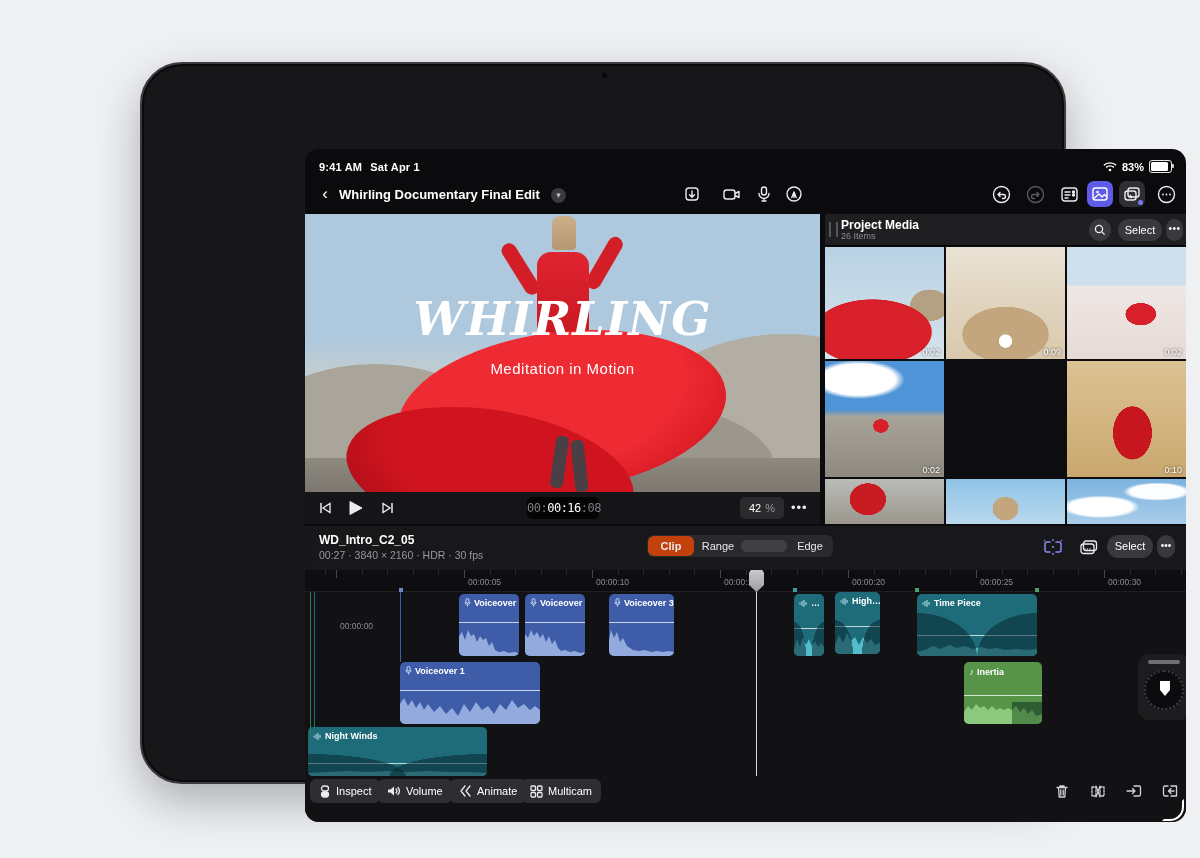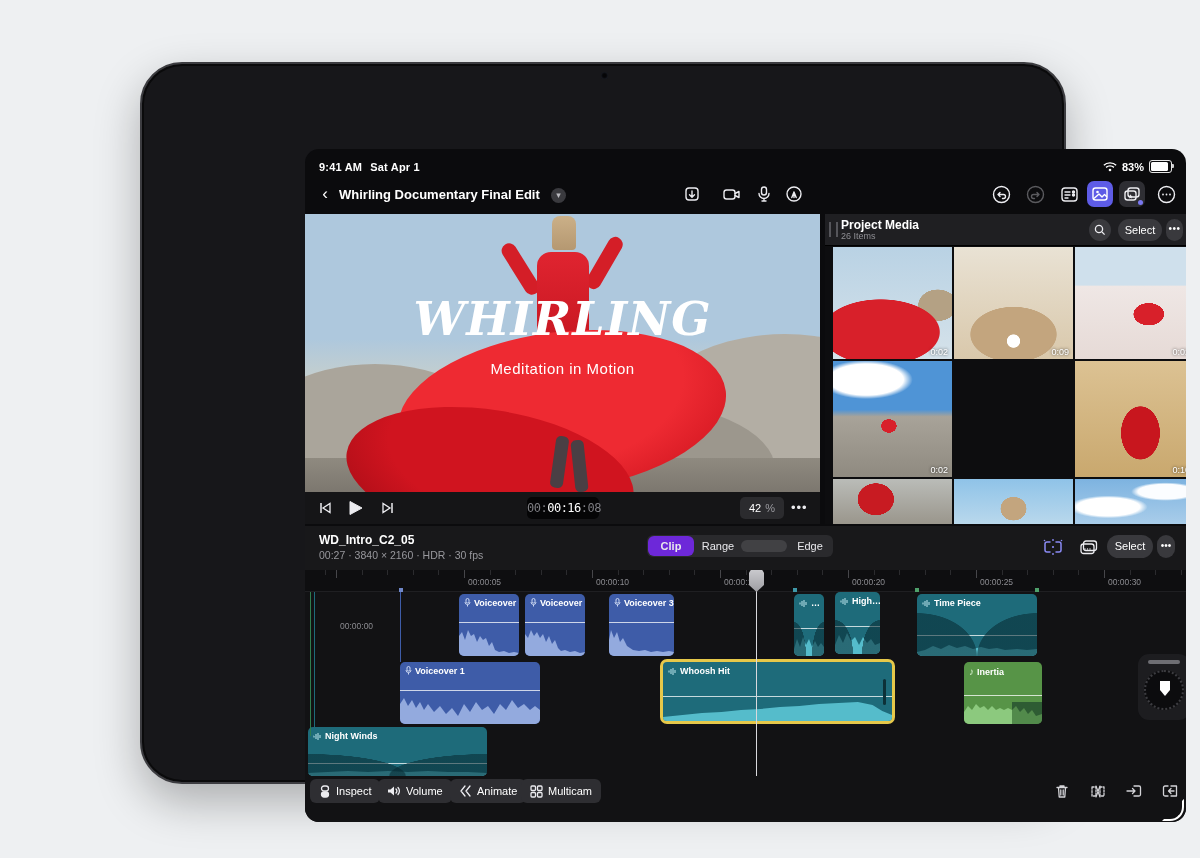--- a/index.html
+++ b/index.html
@@ -64,40 +64,40 @@
   .zoom-pill span{color:#9a9a9f;margin-left:4px;}
   .tr-more{position:absolute;left:486px;top:5px;color:#ececf0;font-size:13px;letter-spacing:1px;line-height:22px;}
   
   .browser{position:absolute;left:520px;top:65px;width:361px;height:310px;background:#0d0d0f;}
   .br-head{position:absolute;left:0;top:0;width:100%;height:31px;background:#1f1f22;border-bottom:1px solid #000;}
   .drag-grip{position:absolute;left:4px;top:8px;width:5px;height:15px;border-left:2px solid #55555a;border-right:2px solid #55555a;}
   .br-title{position:absolute;left:16px;top:4px;color:#fff;font-size:12px;font-weight:bold;}
   .br-count{position:absolute;left:16px;top:17px;color:#8e8e93;font-size:9px;}
   .pill{background:#39393d;border-radius:12px;color:#fff;font-size:11px;text-align:center;}
   .circle-btn{position:absolute;width:22px;height:22px;border-radius:50%;background:#39393d;display:flex;align-items:center;justify-content:center;}
-  .grid{position:absolute;left:0;top:31px;width:100%;height:279px;overflow:hidden;margin-left:8px;}
+  .grid{position:absolute;left:0;top:31px;width:100%;height:279px;overflow:hidden;}
   .thumb{position:absolute;width:119px;overflow:hidden;}
   .thumb .dur{position:absolute;right:4px;bottom:2px;color:#fff;font-size:9px;text-shadow:0 0 3px rgba(0,0,0,.8);}
   .t1{background:radial-gradient(ellipse 85% 50% at 40% 76%,#d8202a 0 58%,rgba(216,32,42,0) 59%),radial-gradient(ellipse 28% 24% at 88% 52%,#b4a184 0 58%,rgba(180,161,132,0) 59%),linear-gradient(#b9d2e4,#d5e2ea);}
   .t2{background:radial-gradient(circle 7px at 50% 84%,#ffffff 0 90%,rgba(255,255,255,0) 100%),radial-gradient(ellipse 62% 42% at 50% 78%,#c3a57e 0 58%,rgba(195,165,126,0) 59%),linear-gradient(#e9e2d4,#d9c8ab);}
   .t3{background:radial-gradient(ellipse 22% 17% at 62% 60%,#d8202a 0 58%,rgba(216,32,42,0) 59%),linear-gradient(#cfe0ec 0 34%,#efe7e5 35%,#e6dad6);}
   .t4{background:radial-gradient(ellipse 11% 10% at 47% 56%,#d8202a 0 58%,rgba(216,32,42,0) 59%),radial-gradient(ellipse 65% 28% at 28% 16%,#ffffff 0 48%,rgba(255,255,255,0) 60%),linear-gradient(#4f94d6 0 42%,#a8a399 48%,#8f8a80);}
   .t5{background:radial-gradient(ellipse 72% 48% at 50% 74%,#d8202a 0 60%,rgba(216,32,42,0) 61%),radial-gradient(ellipse 13% 14% at 52% 20%,#c3a57e 0 58%,rgba(195,165,126,0) 59%),linear-gradient(#c8d4de,#cdd6dc);}
   .t6{background:radial-gradient(ellipse 30% 42% at 55% 62%,#c8161e 0 54%,rgba(200,22,30,0) 55%),linear-gradient(#dcc293,#c9a86e);}
   .t7{background:radial-gradient(ellipse 28% 65% at 36% 45%,#c81b22 0 54%,rgba(200,27,34,0) 55%),linear-gradient(#babcb8,#9a968c);}
   .t8{background:radial-gradient(ellipse 20% 48% at 50% 66%,#c3a57e 0 54%,rgba(195,165,126,0) 55%),linear-gradient(#8fc3e8,#b9d8ec);}
   .t9{background:radial-gradient(ellipse 55% 42% at 28% 62%,#ffffff 0 48%,rgba(255,255,255,0) 60%),radial-gradient(ellipse 48% 34% at 76% 28%,#fbfdff 0 48%,rgba(251,253,255,0) 60%),linear-gradient(#7db3e0,#a9cdea);}
   
   .timeline{position:absolute;left:0;top:377px;width:881px;height:296px;background:#121214;}
   .tl-head{position:absolute;left:0;top:0;width:100%;height:44px;background:#18181a;}
   .tl-name{position:absolute;left:14px;top:7px;color:#fff;font-size:12px;font-weight:bold;}
   .tl-meta{position:absolute;left:14px;top:23px;color:#98989d;font-size:10.5px;}
   .seg{position:absolute;left:342px;top:9px;width:186px;height:22px;background:#2a2a2d;border-radius:6px;display:flex;}
   .seg div{flex:1;color:#e8e8ec;font-size:11px;text-align:center;line-height:22px;border-radius:6px;}
-  .seg .on{background:#6d28d9;margin:1px;line-height:20px;font-weight:bold;}
+  .seg .on{background:#c2410c;margin:1px;line-height:20px;font-weight:bold;}
   .seg-div{width:1px;background:#414144;margin:5px 0;}
   .tl-ico{position:absolute;top:9px;width:24px;height:24px;display:flex;align-items:center;justify-content:center;}
   
   .ruler{position:absolute;left:0;top:44px;width:881px;height:21px;background:#0e0e10;border-bottom:1px solid #1f1f22;
     background-image:
       repeating-linear-gradient(90deg,#46464a 0 1px,transparent 1px 128px),
       repeating-linear-gradient(90deg,#2b2b2e 0 1px,transparent 1px 25.6px);
     background-position:31px 0,31px 0;background-size:100% 8px,100% 5px;background-repeat:repeat-x;}
   .rlabel{position:absolute;top:7px;color:#8b8b90;font-size:8.5px;font-family:"Liberation Sans",sans-serif;}
   .playhead-line{position:absolute;left:451px;top:44px;width:1px;height:206px;background:#d9d9dd;z-index:30;}
@@ -453,33 +453,20 @@
               <rect x="2" y="0.5" width="3" height="4.5" rx="1.5"></rect>
               <path d="M1 4a2.5 2.5 0 0 0 5 0 M3.5 6.8v1.7"></path>
             </svg>
             <span>Voiceover 1</span>
           </div>
         <div class="wline" style="bottom:33px;"></div>
         <svg class="wave" style="height:30px;" preserveAspectRatio="none" viewBox="0 0 140 30">
             <path d="M0 30 0 10 4 4 8 12 12 6 16 14 20 8 24 16 28 10 34 18 40 12 46 20 52 14 58 22 64 10 70 18 76 8 82 16 88 12 94 20 100 10 106 16 112 6 118 14 124 10 130 16 135 12 140 16 140 30Z" fill="#93aade"></path>
           </svg>
       </div>
-      <div class="clip teal sel-clip" style="left:355px;top:133px;width:235px;height:65px;box-sizing:border-box;">
-        <div class="lbl">
-            <svg width="9" height="9" viewBox="0 0 9 9" stroke="#bfe8ee" stroke-width="1" fill="none">
-              <path d="M1 3.5v2 M3 2v5 M5 1v7 M7 3v3"></path>
-            </svg>
-            <span>Whoosh Hit</span>
-          </div>
-        <div class="wline" style="bottom:24px;"></div>
-        <svg class="wave" style="height:22px;" preserveAspectRatio="none" viewBox="0 0 235 22">
-            <path d="M0 22 0 18 20 16 40 14 60 13 80 11 100 10 120 8 140 7 160 5 180 4 200 3 215 6 225 12 235 16 235 22Z" fill="#55bccb"></path>
-          </svg>
-        <div class="trim"></div>
-      </div>
       <div class="clip green" style="left:659px;top:136px;width:78px;height:62px;">
         <div class="lbl">
             <span style="font-size:10px;color:#d8f0cf;">♪</span>
             <span>Inertia</span>
           </div>
         <div class="wline" style="bottom:28px;"></div>
         <svg class="wave" style="height:26px;" preserveAspectRatio="none" viewBox="0 0 78 26">
             <path d="M0 26 0 14 4 8 8 12 12 6 16 10 20 8 24 12 28 8 32 12 36 10 40 12 44 10 48 12 48 26Z" fill="#8cc97e"></path>
             <rect x="48" y="4" width="30" height="22" fill="#2e5c33"></rect>
             <path d="M48 26 48 12 52 8 56 14 60 10 64 16 68 12 72 18 78 16 78 26Z" fill="#6aa85c" opacity=".6"></path>

